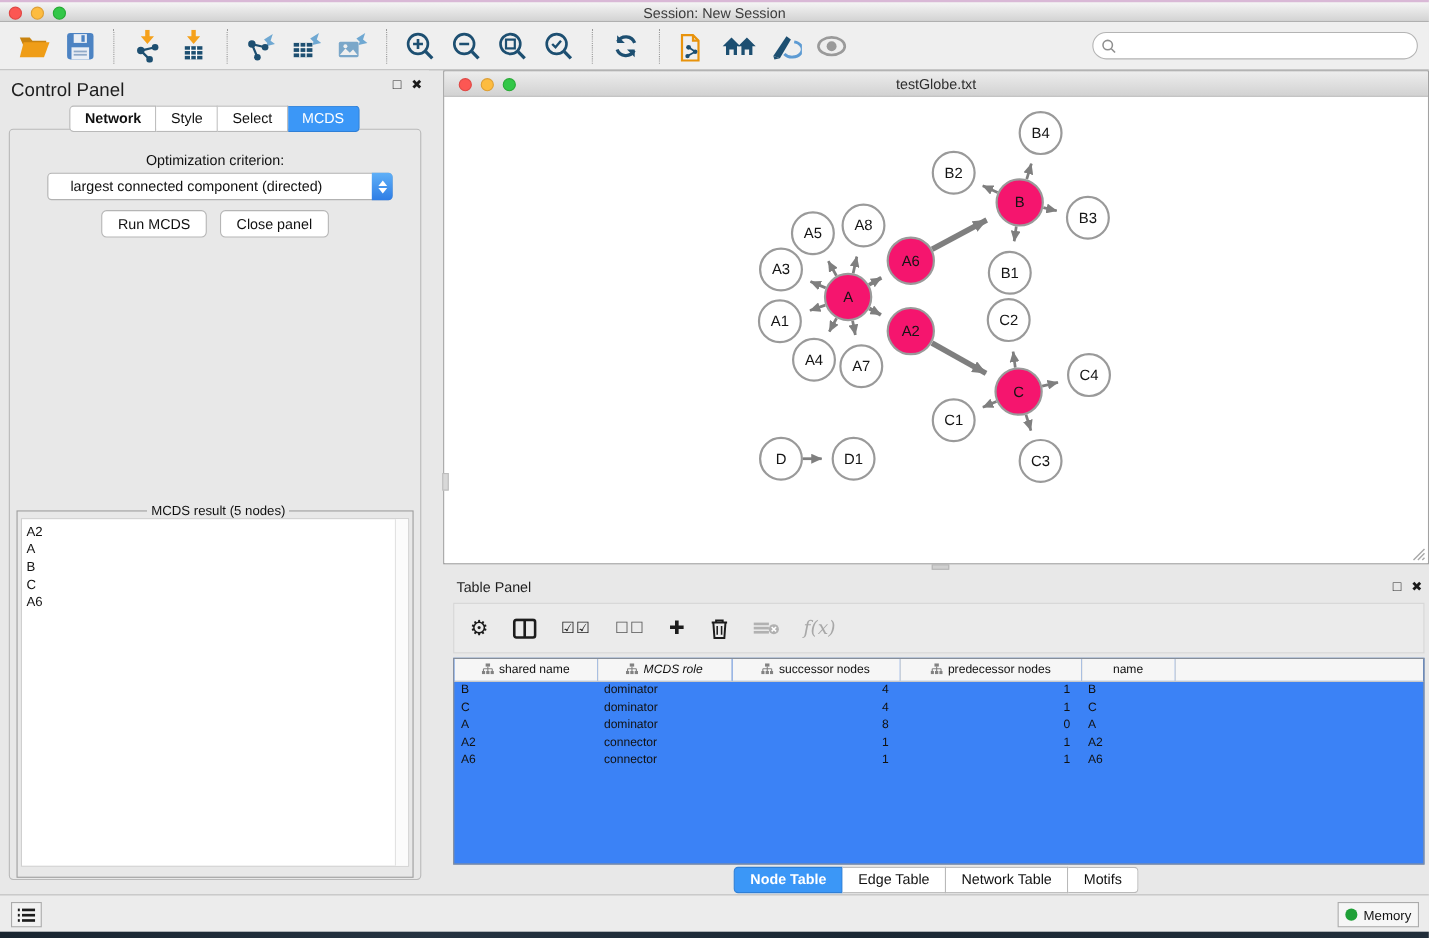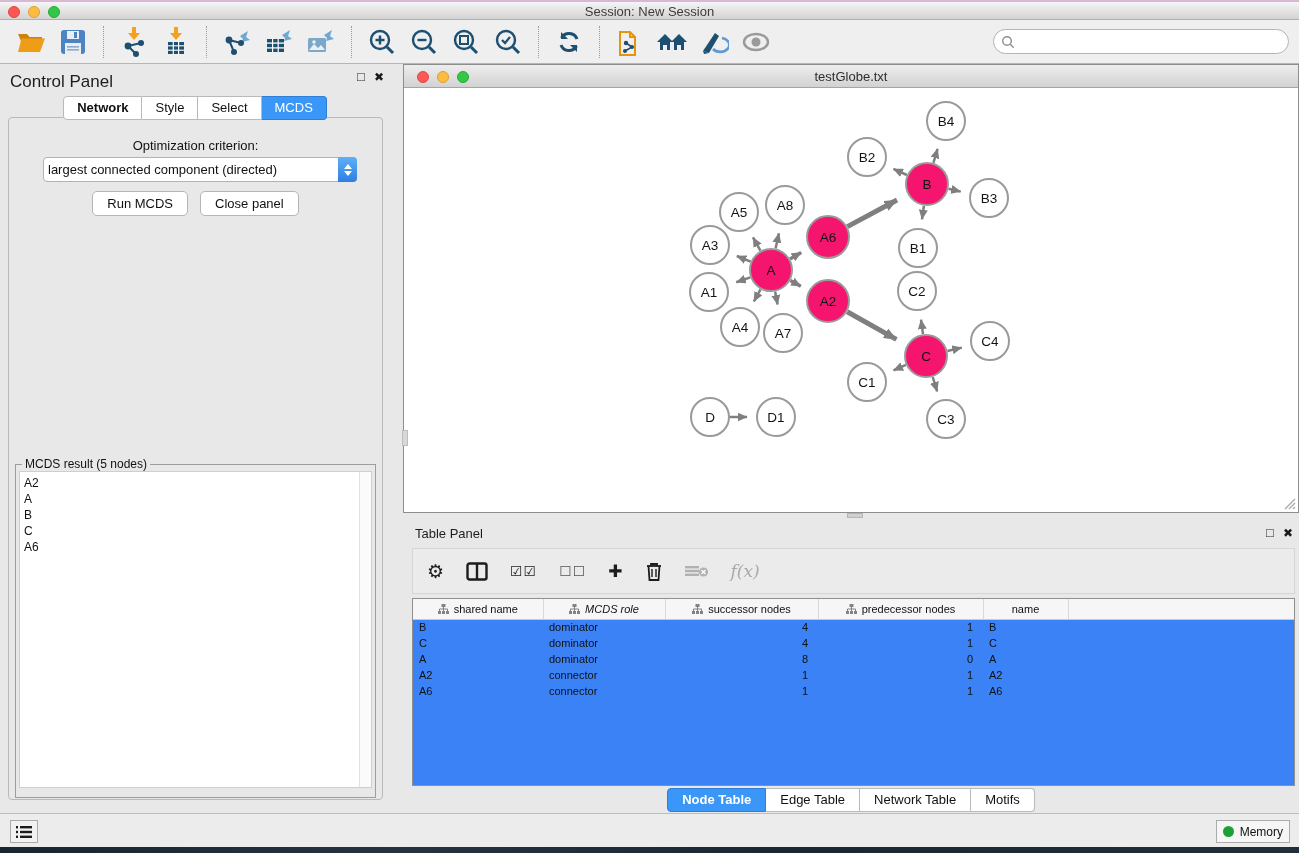--- a/index.html
+++ b/index.html
@@ -41,32 +41,32 @@
   .cp-tab { font-size:13px; color:#111; background:#fff; border:1px solid #b9b9b9; border-left:none;
     padding:3px 13px 4px; }
   .cp-tab:first-child { border-left:1px solid #b9b9b9; border-radius:4px 0 0 4px;font-weight:bold; }
   .cp-tab:last-child { border-radius:0 4px 4px 0; }
   .cp-tab.active { background:#3b97f7; border-color:#2f7fd6; color:#fff; }
   .cp-content { position:absolute; left:8px; right:7px; top:53px; bottom:13px;
     border:1px solid #b9b9b9; border-radius:4px; background:#e8e8e8; }
   .opt-label { position:absolute; left:0; right:0; top:20px; text-align:center; font-size:13px; color:#111; }
   .dropdown { position:absolute; left:34px; top:39px; width:314px; height:25px; background:#fff;
     border:1px solid #b2b2b2; border-radius:4px; display:flex; align-items:center; }
-  .dropdown .dd-text { flex:1; font-size:13px; color:#111; padding-left:4px; white-space:nowrap; }
+  .dropdown .dd-text { flex:1; font-size:13px; color:#111; padding-left:20px; white-space:nowrap; }
   .dd-stepper { width:19px; height:25px; margin-right:-1px; border-radius:0 4px 4px 0;
     background:linear-gradient(#5fb0f8,#2e7de5); display:flex; flex-direction:column;
     align-items:center; justify-content:center; gap:2px; }
   .dd-stepper .up { width:0;height:0;border-left:4px solid transparent;border-right:4px solid transparent;border-bottom:5px solid #fff; }
   .dd-stepper .down { width:0;height:0;border-left:4px solid transparent;border-right:4px solid transparent;border-top:5px solid #fff; }
   .cp-buttons { position:absolute; left:0; right:0; top:73px; display:flex; justify-content:center; gap:12px; }
   .mac-btn { background:#fff; border:1px solid #b5b5b5; border-radius:5px; font-size:13px; color:#111;
     padding:4px 14px; font-family:"Liberation Sans",sans-serif; }
   .result-box { position:absolute; left:6px; right:6px; top:339px; height:341px;
     border:1px solid #9d9d9d; background:#e8e8e8; margin:0; padding:0 3px 3px; }
-  .result-box legend { font-size:12px; color:#111; padding:0 3px; margin-left:3px; }
+  .result-box legend { font-size:12px; color:#111; padding:0 3px; margin-left:3px;text-align:center; }
   .result-list { position:relative; background:#fff; border:1px solid #cfcfcf; height:317px;
     font-size:12px; color:#111; padding:3px 0 0 4px; }
   .result-item { line-height:16px; }
   .result-scroll { position:absolute; right:0; top:0; bottom:0; width:12px; background:#fbfbfb; border-left:1px solid #e2e2e2; }
 
   
   .net-window { position:absolute; left:403px; top:64px; width:896px; height:449px;
     border:1px solid #8d8d8d; background:#fff; }
   .net-titlebar { position:relative; height:23px; background:linear-gradient(#ededed,#d2d2d2);
     border-bottom:1px solid #a5a5a5; }

